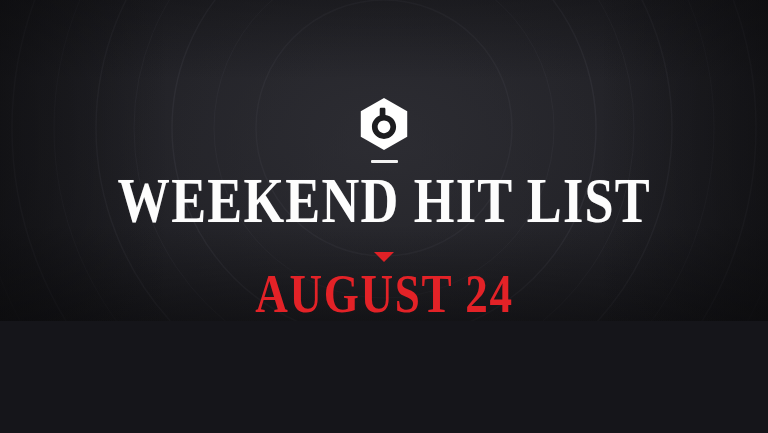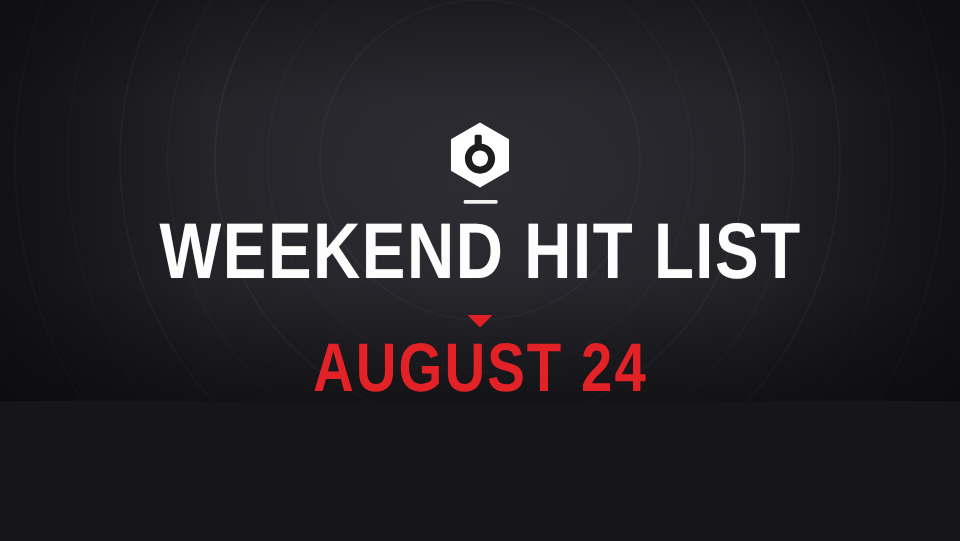--- a/index.html
+++ b/index.html
@@ -7,21 +7,21 @@
     padding: 0;
     background: #15151a;
   }
 
   .stage {
     position: relative;
     width: 768px;
     height: 321px;
     overflow: hidden;
     background: #1d1d20;
-    font-family: Liberation Sans, sans-serif;
+    font-family: Liberation Serif, serif;
     -webkit-font-smoothing: antialiased;
   }
 
   
   .rings {
     position: absolute;
     inset: 0;
     pointer-events: none;
   }
   .rings svg {

